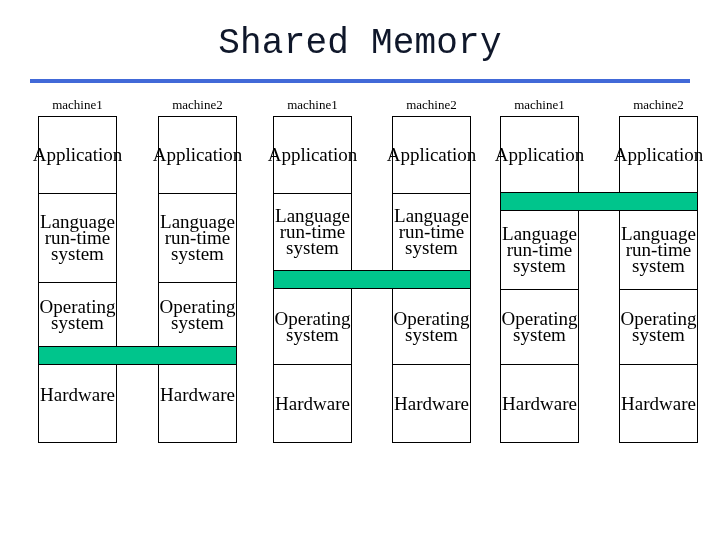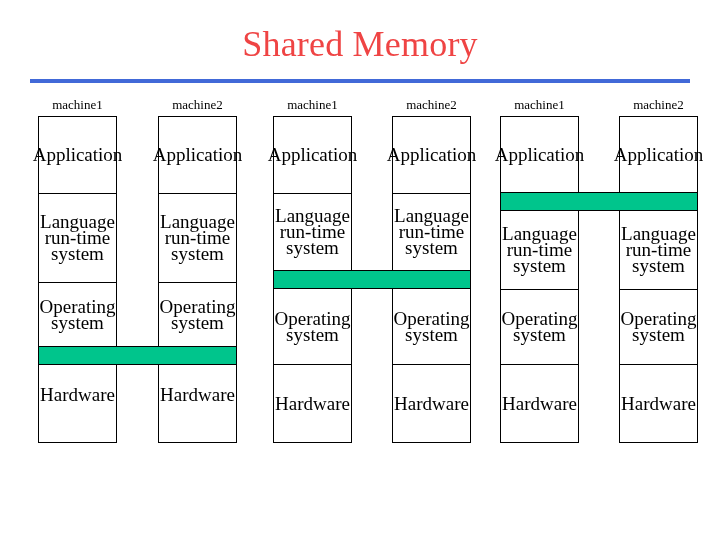--- a/index.html
+++ b/index.html
@@ -23,24 +23,24 @@
     height: 540px;
     background: #ffffff;
   }
 
   .slide-title {
     position: absolute;
     left: 0;
     top: 22px;
     width: 720px;
     text-align: center;
-    font-family: Liberation Serif, serif;
+    font-family: Liberation Mono, monospace;
     font-size: 36px;
     font-weight: normal;
-    color: #ef4444;
+    color: #0f172a;
     letter-spacing: 0.2px;
     line-height: 44px;
     white-space: nowrap;
   }
 
   .title-rule {
     position: absolute;
     left: 30px;
     top: 79px;
     width: 660px;

